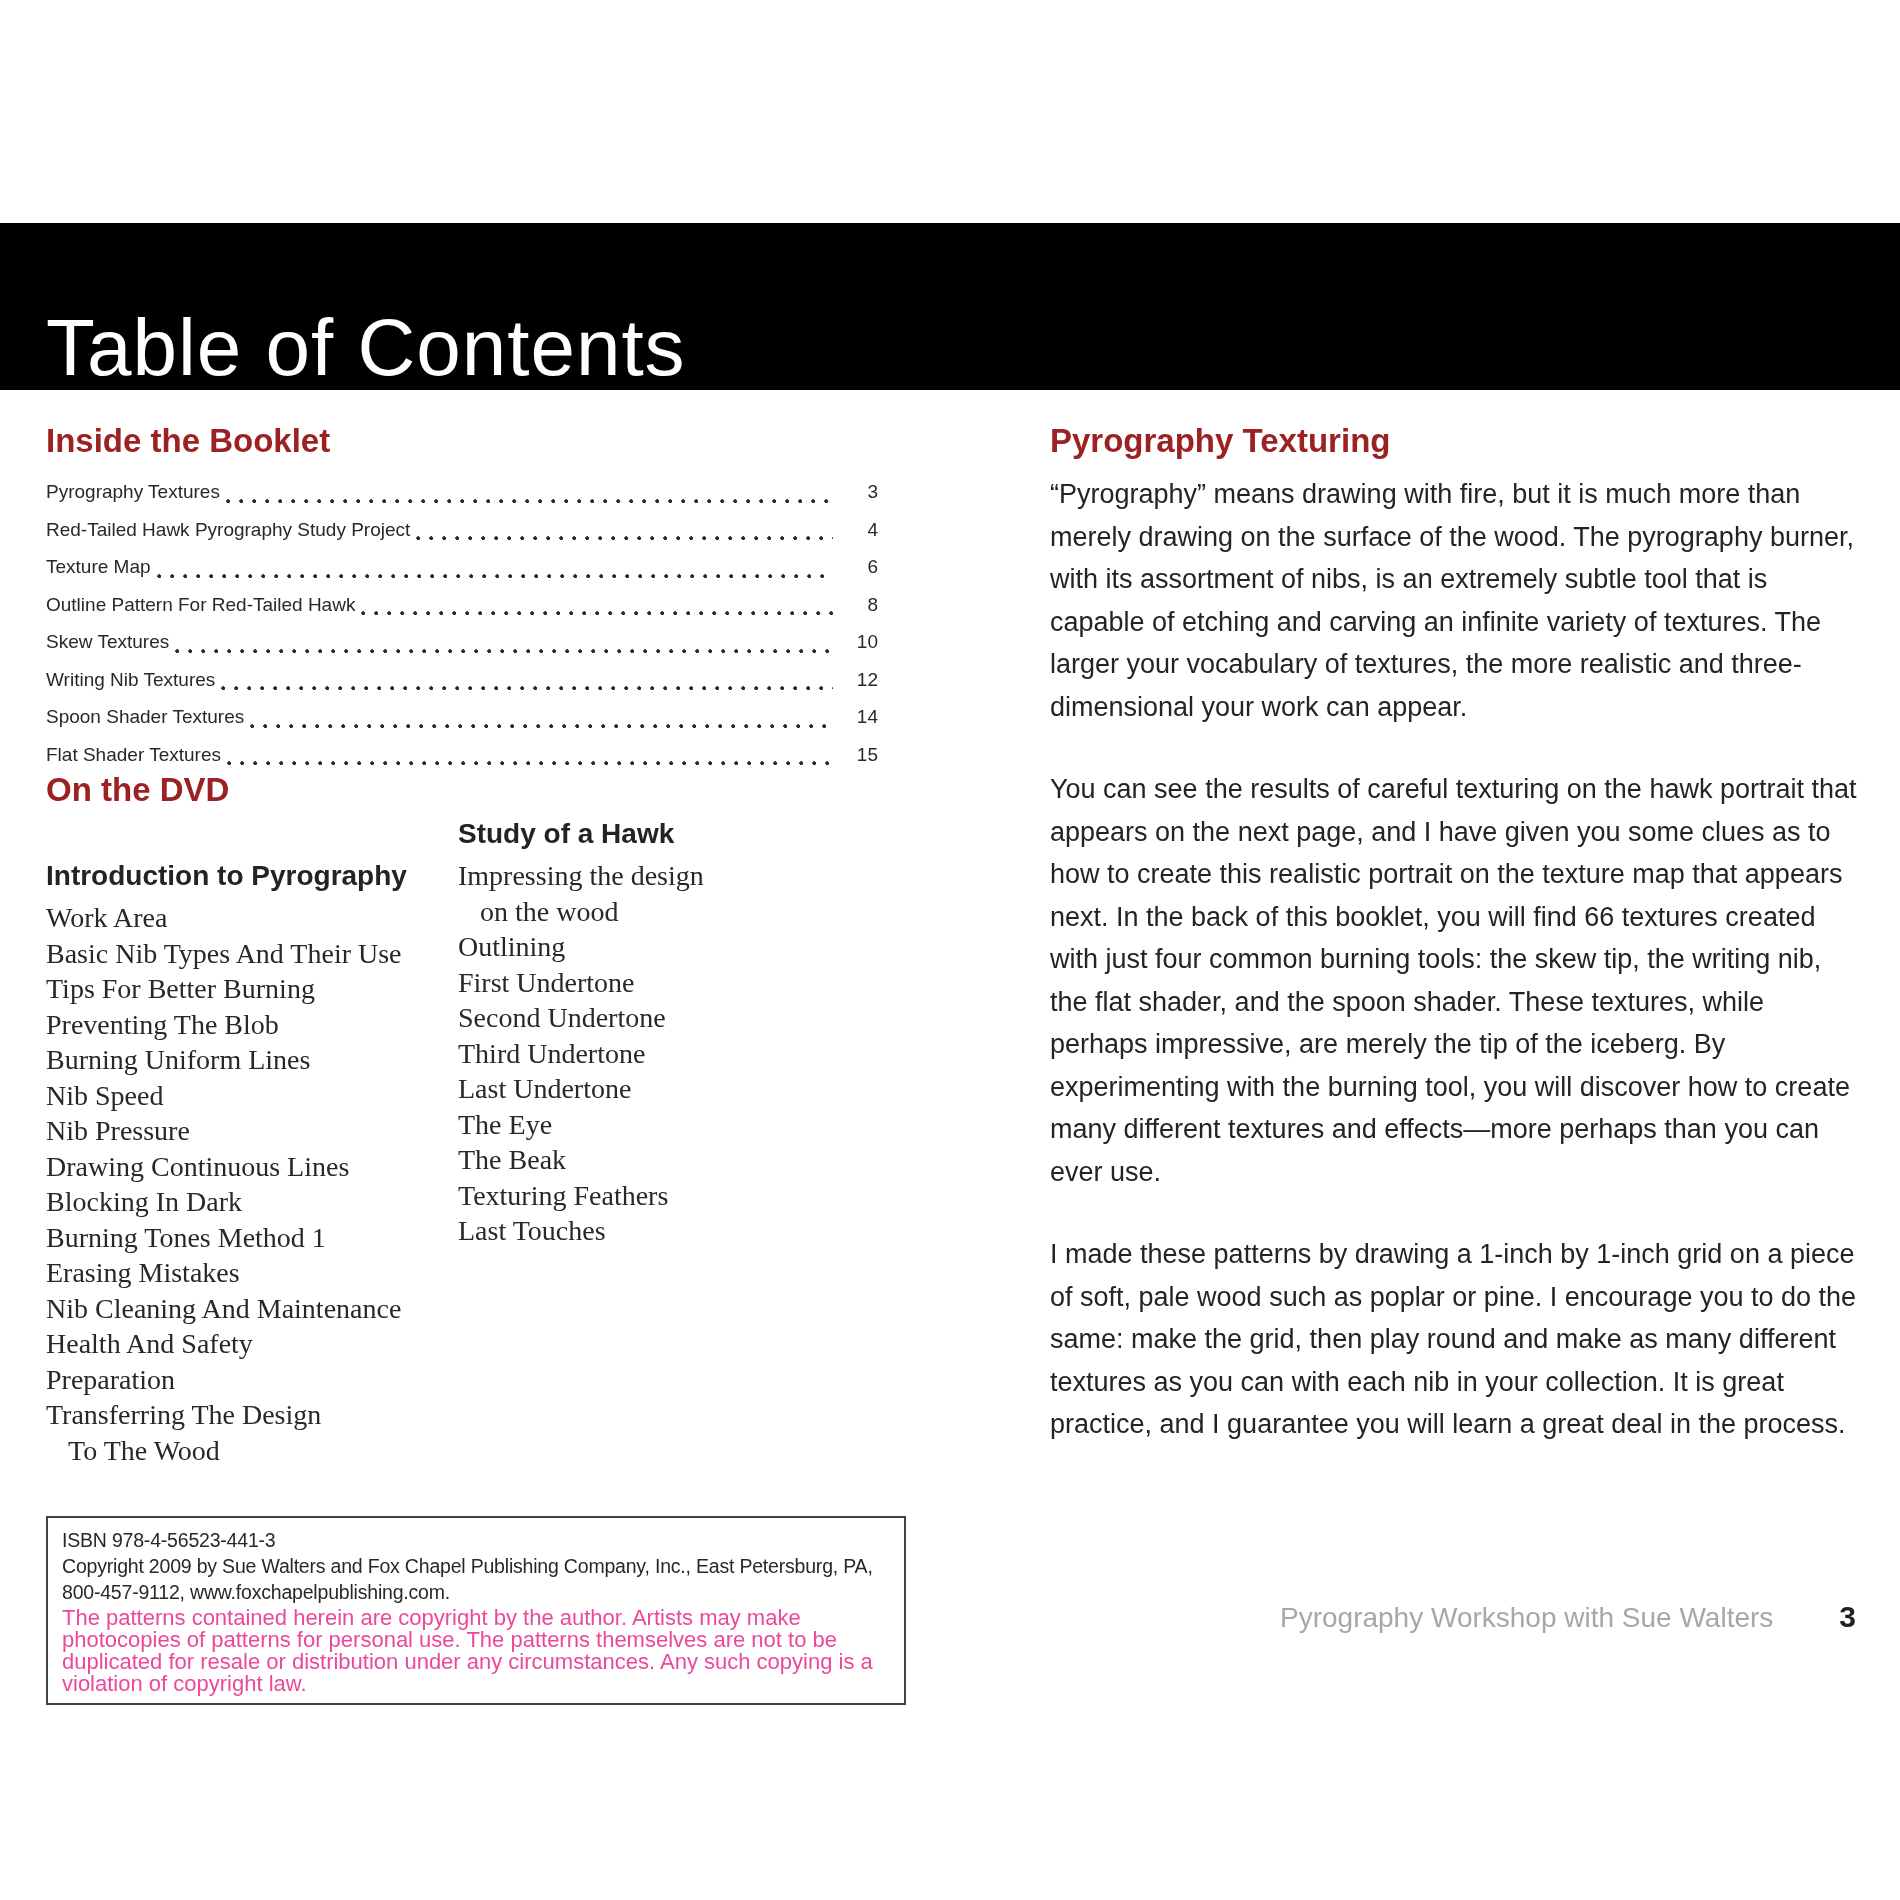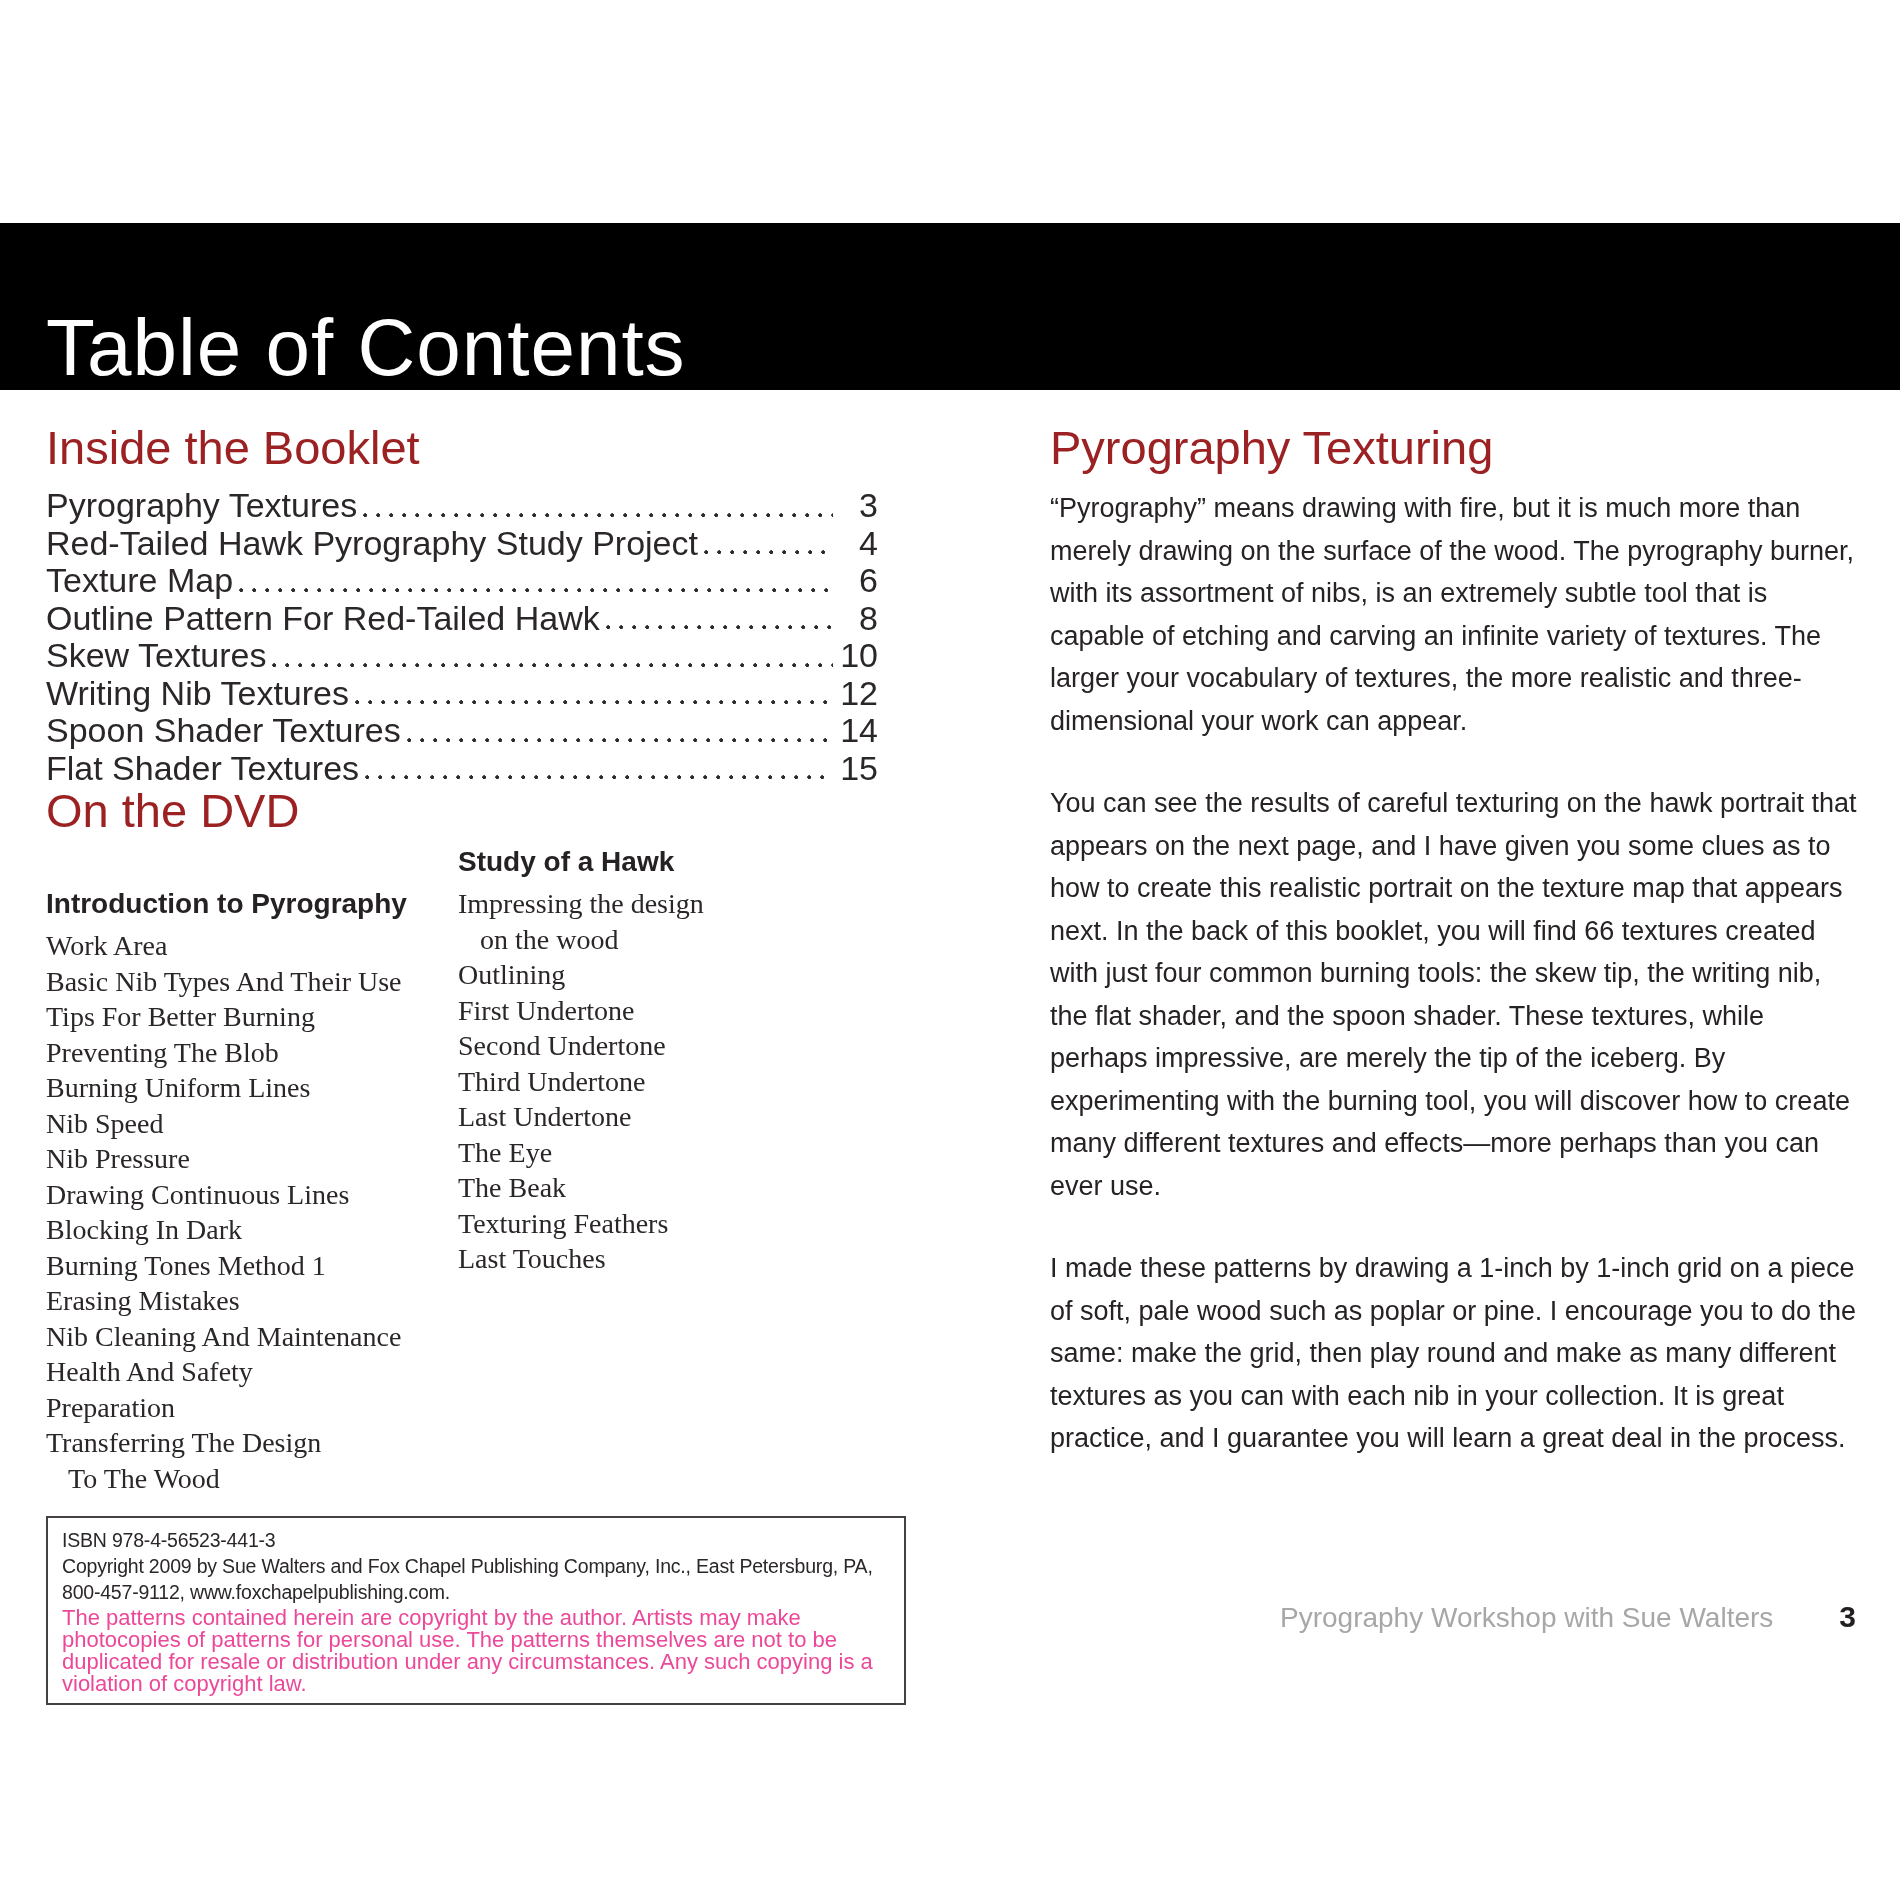--- a/index.html
+++ b/index.html
@@ -9,23 +9,23 @@
     color:#272324;overflow:hidden;
   }
   
   .band{position:absolute;left:0;top:223px;width:1900px;height:167px;background:#000000;}
   .band h1{
     position:absolute;left:46px;bottom:2px;margin:0;
     color:#ffffff;font-size:80px;font-weight:300;letter-spacing:1px;line-height:1;
   }
   
   .left-col{position:absolute;left:46px;top:424px;width:832px;}
-  h2.red{margin:0;color:#9b2123;font-size:47px;font-weight:normal;line-height:1;}
+  h2.red{margin:0;color:#9b2123;font-size:33px;font-weight:bold;line-height:1;}
   .toc-list{margin-top:16px;}
-  .toc-row{display:flex;align-items:center;font-size:34px;line-height:37.5px;color:#2b2728;}
+  .toc-row{display:flex;align-items:center;font-size:19px;line-height:37.5px;color:#2b2728;}
   .leader{
     flex:1;height:5px;align-self:flex-end;margin:0 5px 7px 6px;
     background-image:radial-gradient(circle at 2.2px 2.2px,#2e2a2b 1.7px,transparent 2.1px);
     background-size:13px 5px;background-repeat:repeat-x;
   }
   .pg{min-width:40px;text-align:right;}
   .dvd-heading{margin-top:40px;}
   .dvd-cols{display:flex;margin-top:12px;}
   .dvd-col1{width:412px;flex:none;margin-top:42px;}
   .dvd-col2{flex:1;}

